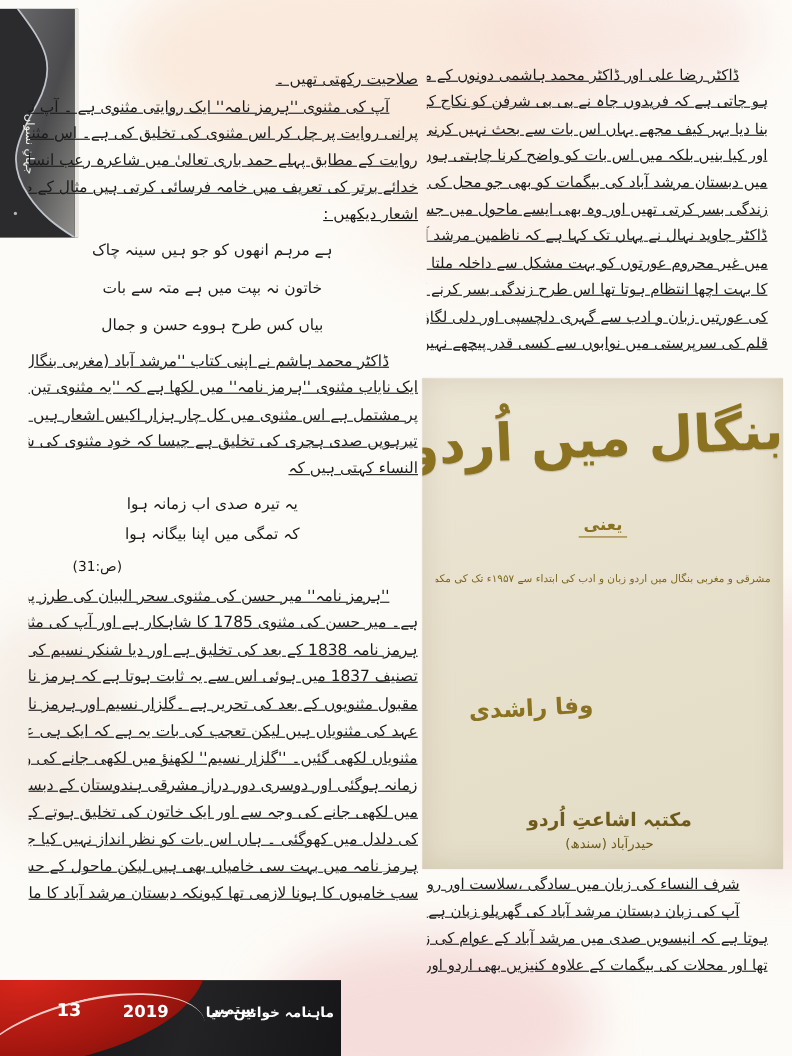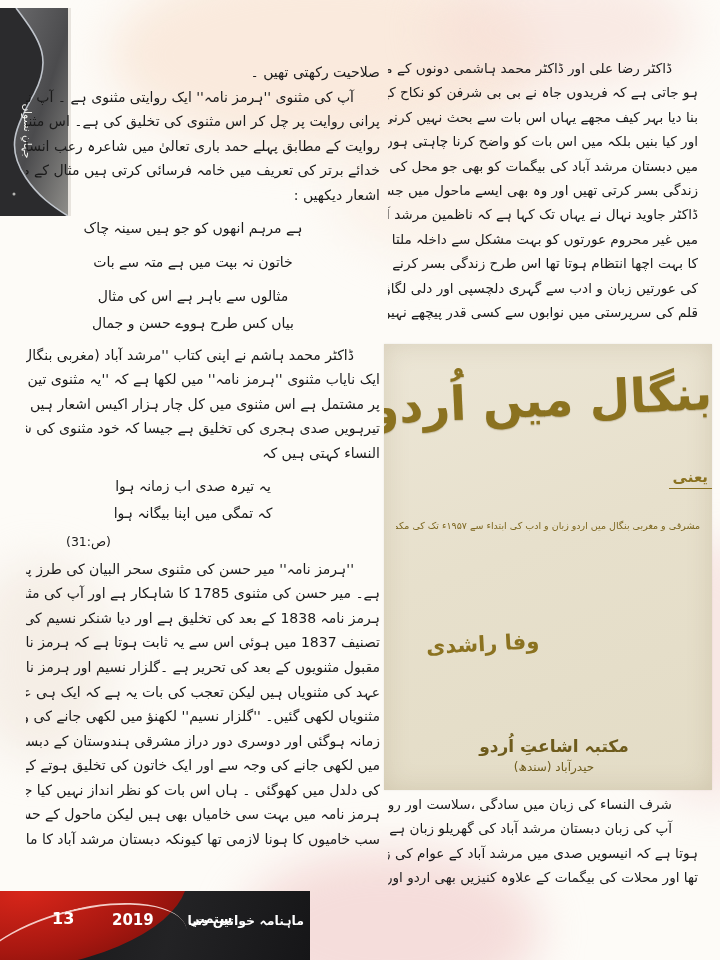--- a/index.html
+++ b/index.html
@@ -22,39 +22,39 @@
   .vtext{position:absolute;left:34px;top:68px;width:110px;color:#f2f2ee;
          font-size:10.5px;letter-spacing:1px;transform:rotate(90deg);
          transform-origin:0 0;white-space:nowrap;text-align:center;}
 
   
   .col{position:absolute;color:#1b1b1b;}
   .col-left{left:26px;top:60px;width:354px;}
   .col-right-top{left:388px;top:56px;width:310px;}
   .col-right-bottom{left:388px;top:792px;width:310px;}
   .ln{font-size:13.6px;line-height:24.4px;white-space:nowrap;overflow:hidden;
-      text-align:justify;text-align-last:justify;}
+      text-align:justify;text-align-last:justify;text-decoration:underline;}
   .col-left .ln{font-size:14px;line-height:24.6px;}
   .ln.start{text-align:right;text-align-last:right;}
   .ln.ind{padding-right:26px;}
   .couplet{margin:7px 60px 4px 40px;text-align:center;}
   .couplet .cl{font-size:14px;line-height:27px;white-space:nowrap;
                text-align:center;text-align-last:center;overflow:hidden;}
   .citation{font-size:12.5px;line-height:22px;text-align:left;text-align-last:left;
             padding-left:40px;margin:2px 0 4px;}
 
   
   .cover{position:absolute;left:384px;top:344px;width:328px;height:446px;
          background:linear-gradient(160deg,#ece6d6 0%,#e7e0cc 45%,#e3dcc6 100%);
          box-shadow:inset 0 0 26px rgba(120,100,60,.18), 0 0 2px rgba(0,0,0,.08);
          overflow:hidden;}
   .cover-title{margin-top:26px;text-align:center;font-size:47px;font-weight:bold;
                color:#8b7220;transform:rotate(-2.5deg);line-height:60px;
                text-shadow:0 1px 1px rgba(90,70,20,.25);white-space:nowrap;}
-  .cover-meaning{margin-top:38px;text-align:right;font-size:15px;font-weight:bold;
+  .cover-meaning{margin-top:38px;text-align:center;font-size:15px;font-weight:bold;
                  color:#8b7220;}
   .cover-meaning span{border-bottom:1.5px solid #8b7220;padding:0 4px 2px;}
   .cover-subtitle{margin:34px 12px 0;text-align:center;font-size:9.5px;
                   color:#7c661f;white-space:nowrap;overflow:hidden;}
   .cover-author{position:absolute;left:42px;top:288px;font-size:21px;font-weight:bold;
                 color:#8b7220;transform:rotate(-3deg);}
   .cover-publisher{position:absolute;left:0;right:0;top:390px;text-align:center;padding-left:12px;}
   .cover-publisher .pub{font-size:17px;font-weight:bold;color:#6e5b1c;line-height:24px;}
   .cover-publisher .city{font-size:12px;color:#6e5b1c;line-height:18px;}
 
@@ -112,21 +112,20 @@
     <div class="ln">خدائے برتر کی تعریف میں خامہ فرسائی کرتی ہیں مثال کے طور پر کچھ</div>
     <div class="ln start">اشعار دیکھیں :</div>
 
     <div class="couplet">
       <div class="cl">ہے مرہم انھوں کو جو ہیں سینہ چاک</div>
     </div>
     <div class="couplet">
       <div class="cl">خاتون نہ بپت میں ہے متہ سے بات</div>
     </div>
     <div class="couplet">
-      <div class="cl">مثالوں سے باہر ہے اس کی مثال</div>
       <div class="cl">بیاں کس طرح ہووے حسن و جمال</div>
     </div>
 
     <div class="ln ind" style="margin-top:6px">ڈاکٹر محمد ہاشم نے اپنی کتاب ''مرشد آباد (مغربی بنگال) کی</div>
     <div class="ln">ایک نایاب مثنوی ''ہرمز نامہ'' میں لکھا ہے کہ ''یہ مثنوی تین سو سولہ صفحات</div>
     <div class="ln">پر مشتمل ہے اس مثنوی میں کل چار ہزار اکیس اشعار ہیں ۔مثنوی ہرمز نامہ</div>
     <div class="ln">تیرہویں صدی ہجری کی تخلیق ہے جیسا کہ خود مثنوی کی شاعرہ شرف</div>
     <div class="ln start">النساء کہتی ہیں کہ</div>
 
     <div class="couplet">

